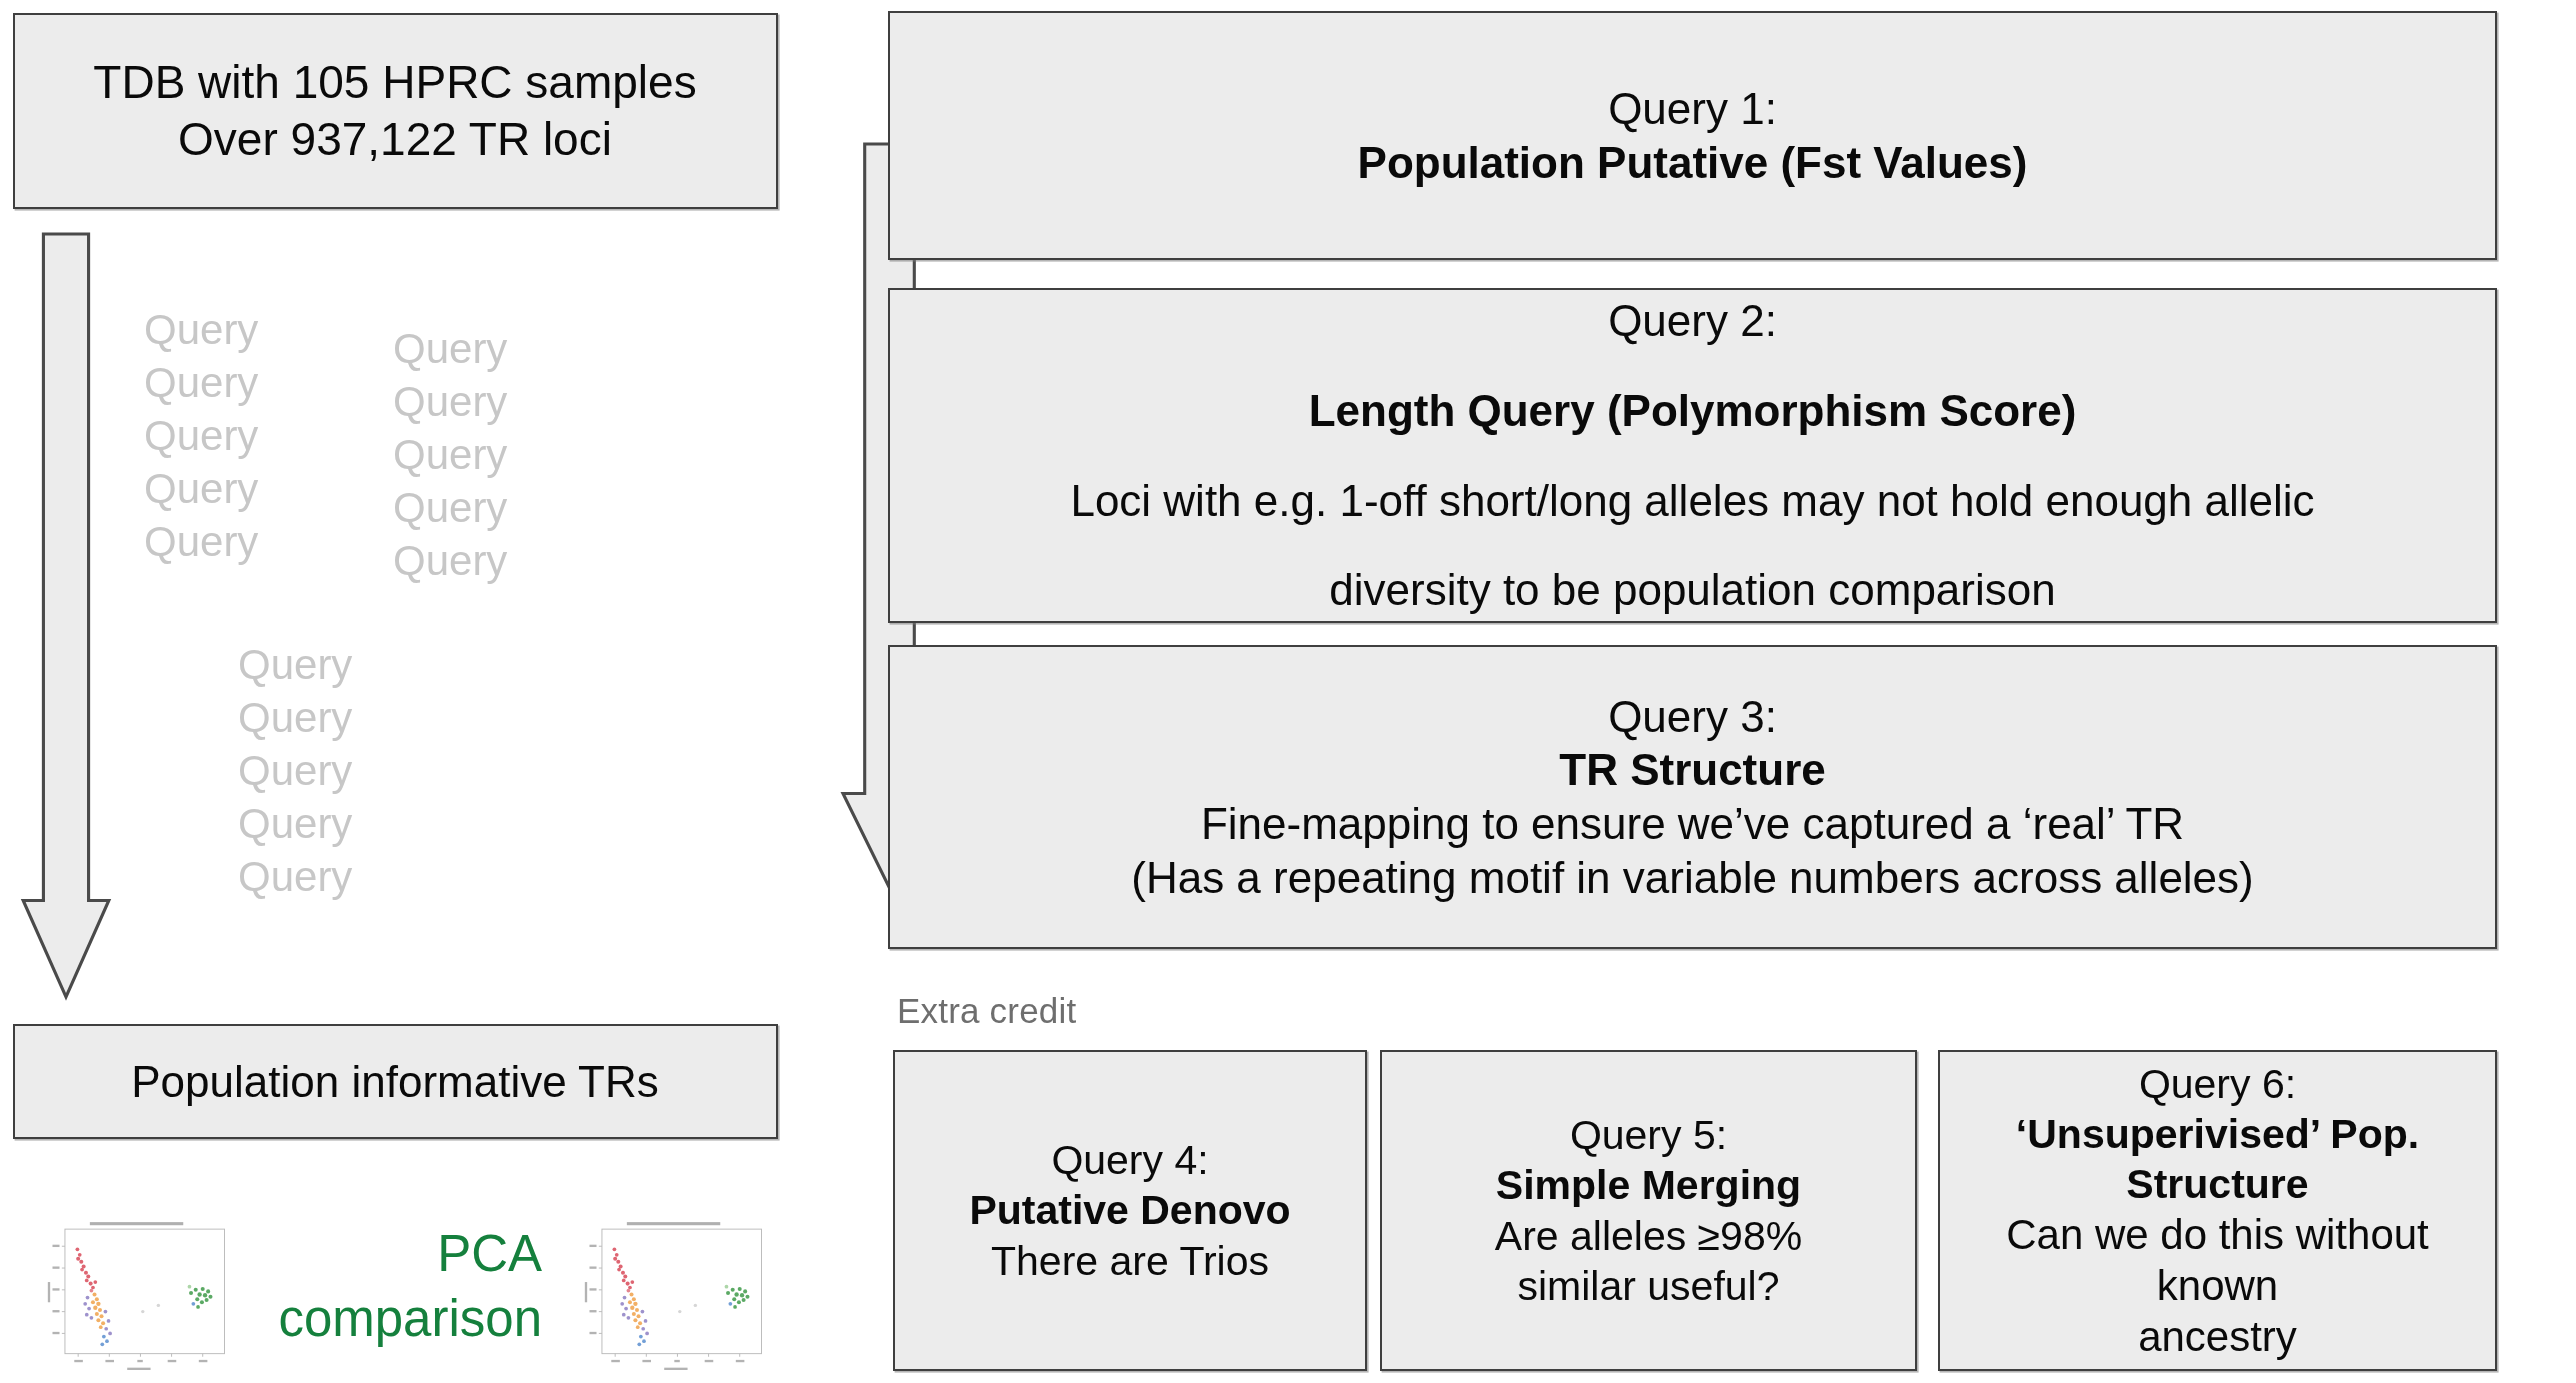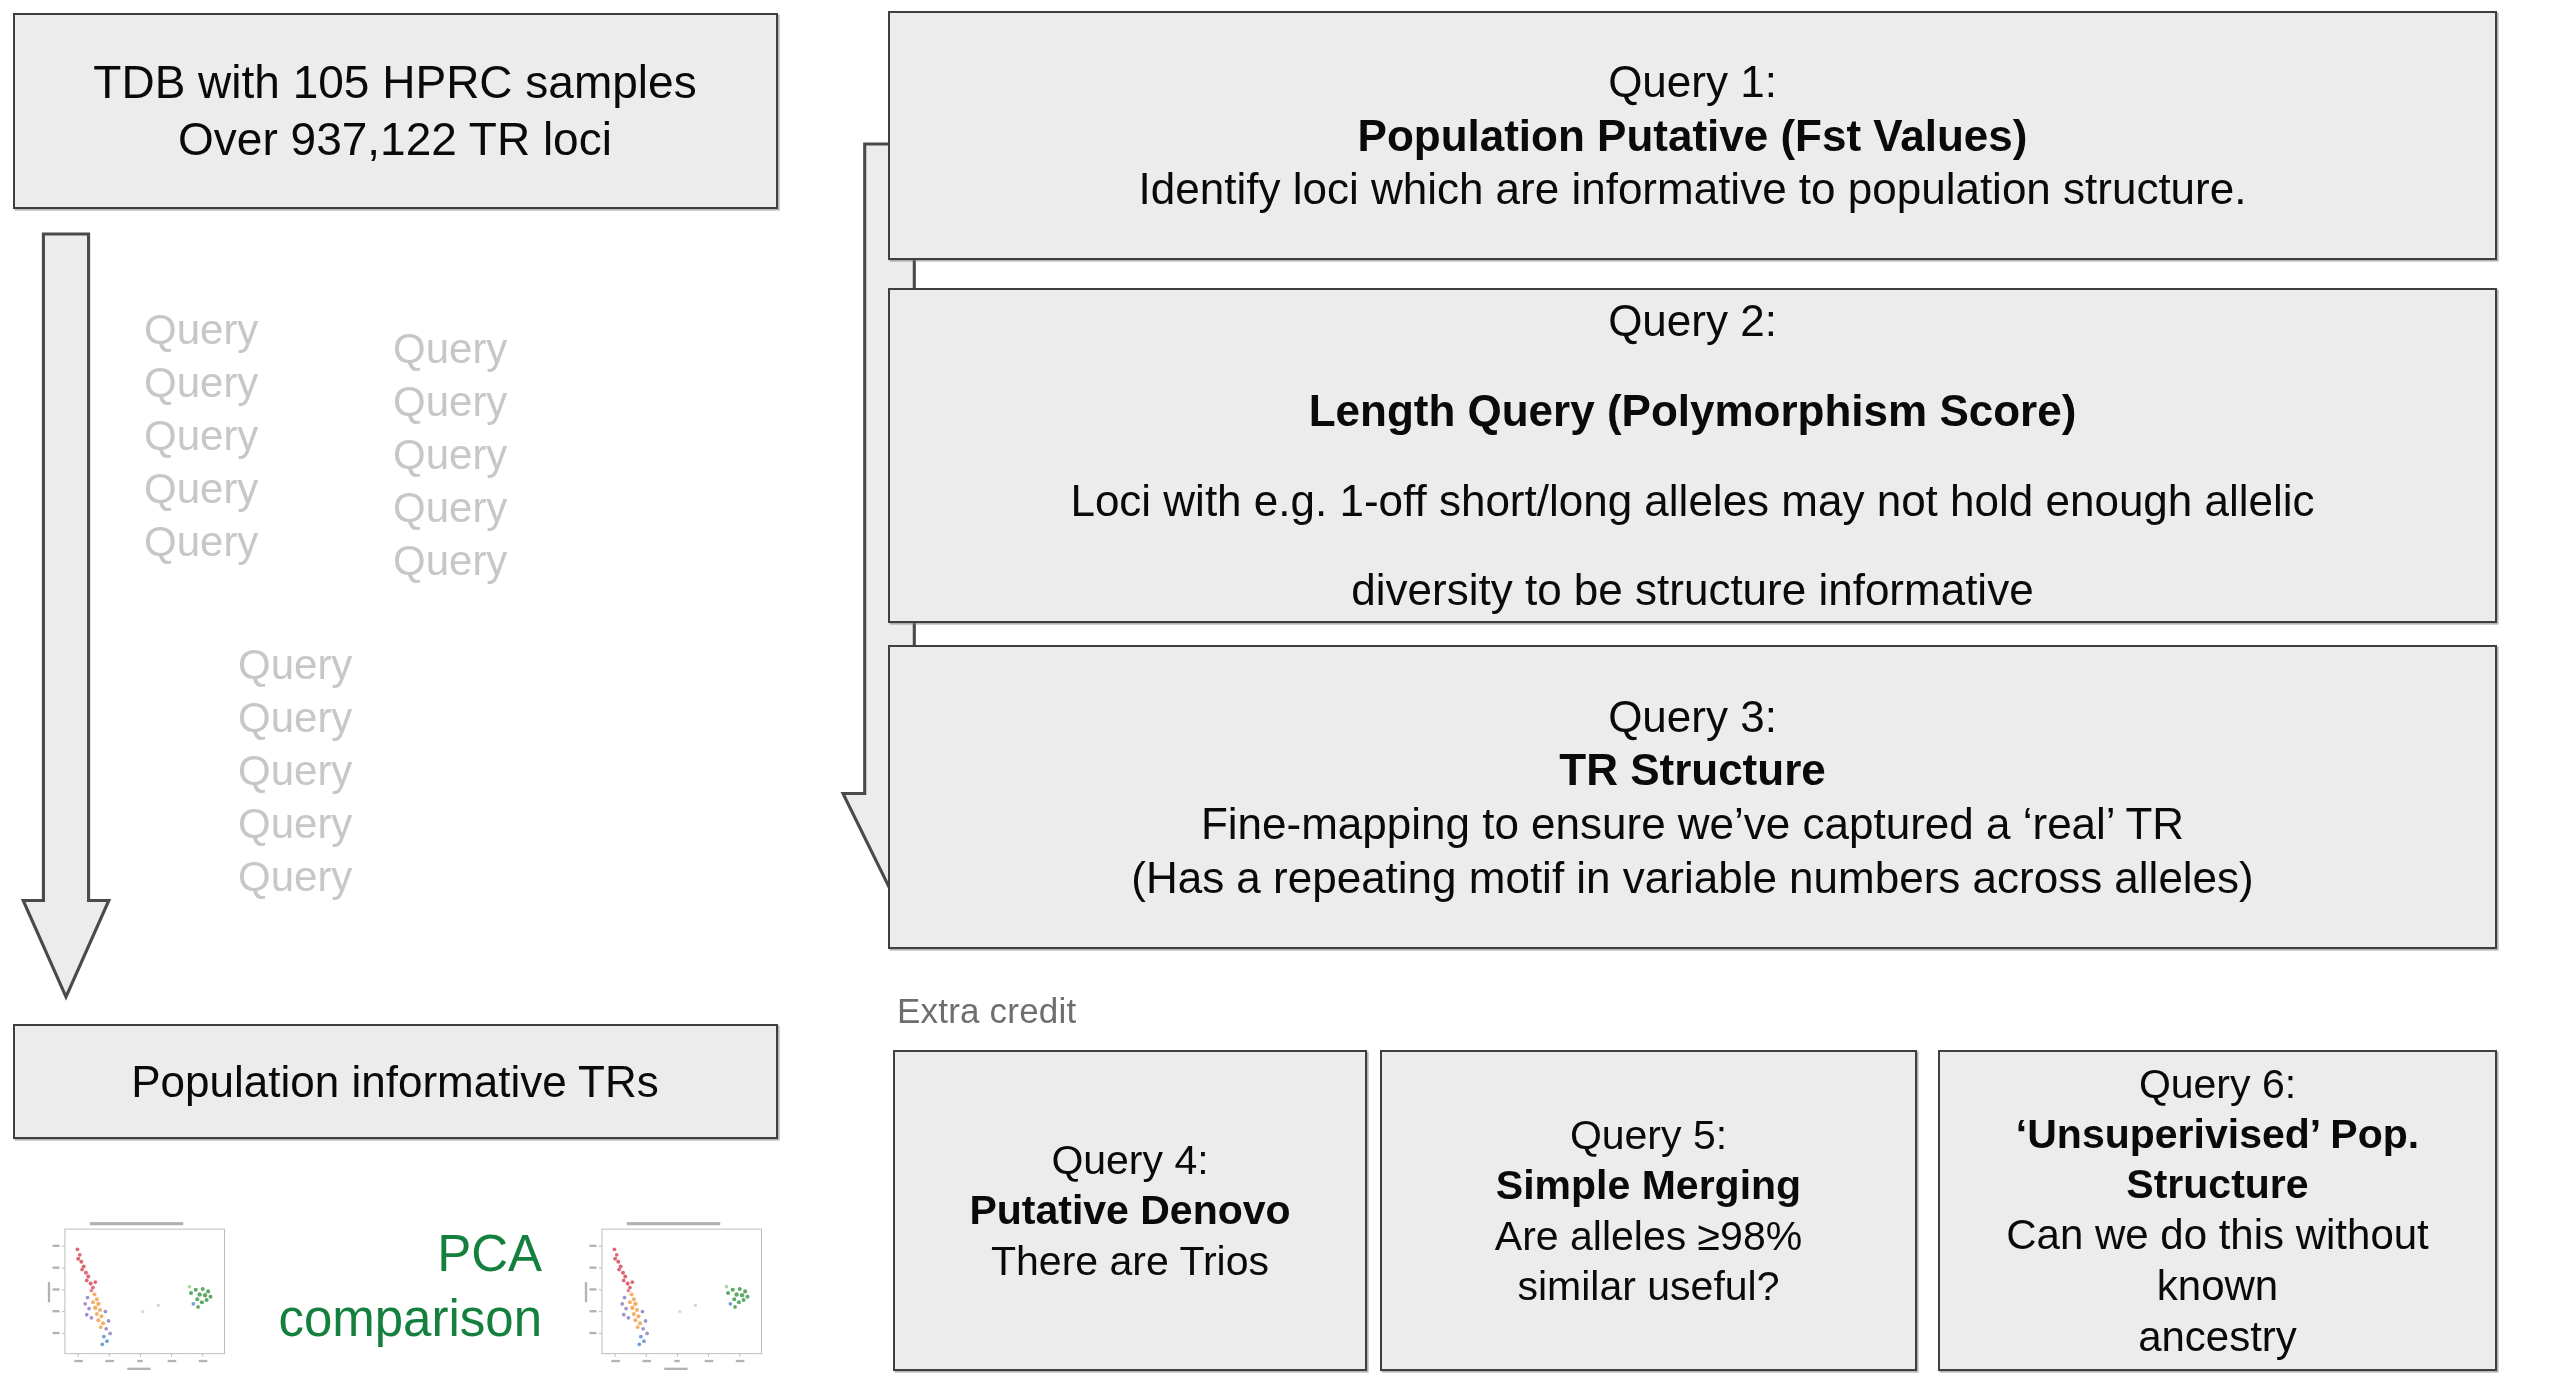--- a/index.html
+++ b/index.html
@@ -297,28 +297,27 @@
 
   <div class="arrow" id="arrow-right">
     <svg viewBox="0 0 120 960" width="93" height="748">
       <polygon points="28,0 92,0 92,838 120,838 60,960 0,838 28,838" fill="#ececec" stroke="#4a4a4a" stroke-width="4"></polygon>
     </svg>
   </div>
 
   <div class="box" id="q1-box">
     <span class="ln">Query 1:</span>
     <span class="ln bold">Population Putative (Fst Values)</span>
-    <span class="ln">Identify loci which are informative to population structure.</span>
   </div>
 
   <div class="box" id="q2-box">
     <span class="ln">Query 2:</span>
     <span class="ln bold">Length Query (Polymorphism Score)</span>
     <span class="ln">Loci with e.g. 1-off short/long alleles may not hold enough allelic</span>
-    <span class="ln">diversity to be structure informative</span>
+    <span class="ln">diversity to be population comparison</span>
   </div>
 
   <div class="box" id="q3-box">
     <span class="ln">Query 3:</span>
     <span class="ln bold">TR Structure</span>
     <span class="ln">Fine-mapping to ensure we’ve captured a ‘real’ TR</span>
     <span class="ln">(Has a repeating motif in variable numbers across alleles)</span>
   </div>
 
   <div id="extra-credit">Extra credit</div>

